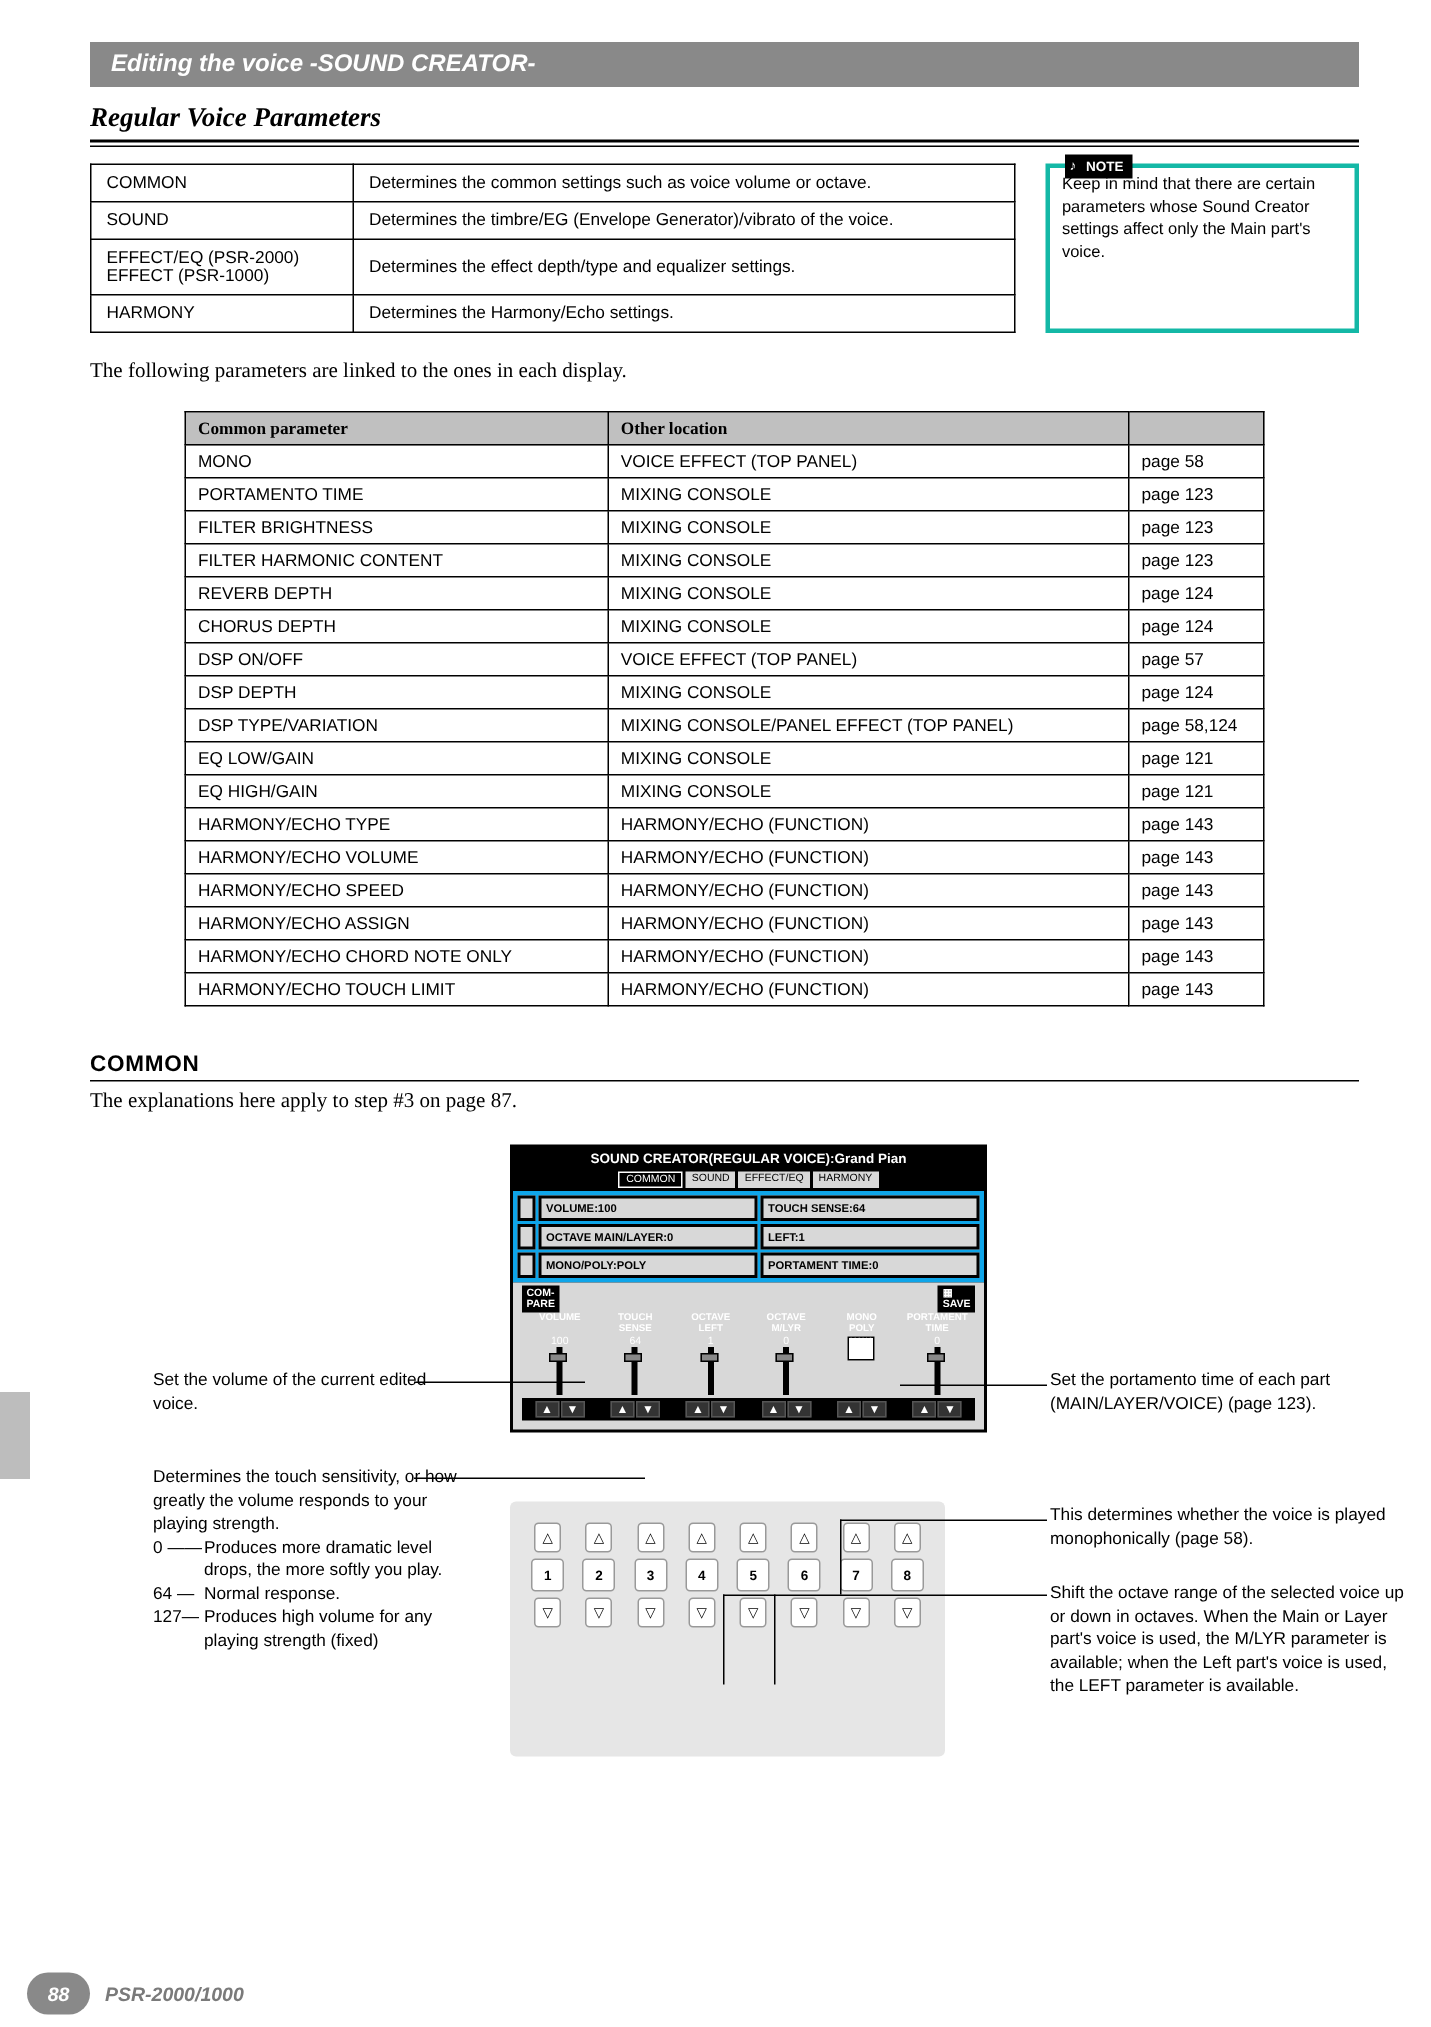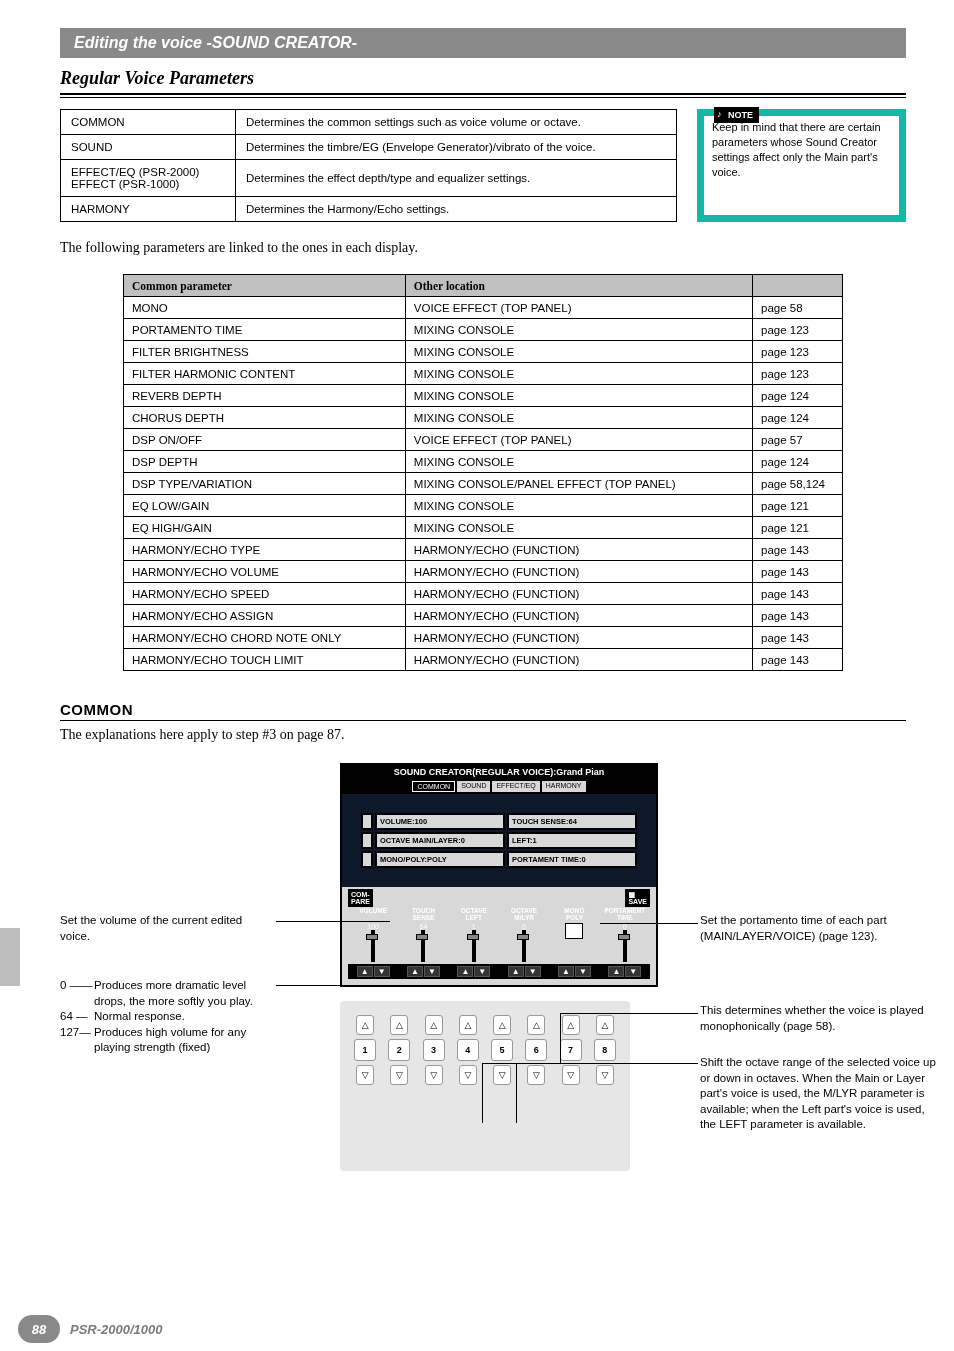--- a/index.html
+++ b/index.html
@@ -8,38 +8,38 @@
   .header-bar { background: #898989; margin: 28px 48px 10px 60px; padding: 6px 14px; }
   .header-bar span { color: #fff; font-style: italic; font-weight: bold; font-size: 16px; }
   .title-wrap { margin: 0 48px 0 60px; border-bottom: 2px solid #000; padding-bottom: 4px; position: relative; }
   .title-wrap::after { content:""; display:block; height:1px; background:#000; position:absolute; left:0; right:0; bottom:-5px; }
   .title { font-family: "Georgia", serif; font-weight: bold; font-style: italic; font-size: 18px; }
   .content { margin: 14px 48px 0 60px; }
   .top-row { display: flex; gap: 20px; }
   .cat-table { border-collapse: collapse; font-size: 11.5px; width: 620px; }
   .cat-table td { border: 1px solid #000; padding: 6px 10px; vertical-align: middle; }
   .cat-table td:first-child { width: 175px; }
-  .note-box { border: 7px solid #14b8a6; padding: 4px 8px 8px 8px; font-size: 11px; width: 210px; position: relative; line-height: 1.35; }
+  .note-box { border: 3px solid #14b8a6; padding: 4px 8px 8px 8px; font-size: 11px; width: 210px; position: relative; line-height: 1.35; }
   .note-label { position: absolute; top: -9px; left: 10px; background: #000; color: #fff; font-size: 9px; font-weight: bold; padding: 2px 6px 2px 14px; }
   .note-label::before { content: "♪"; position: absolute; left: 3px; top: 1px; font-size: 9px; }
   .linked-text { font-family: Georgia, serif; font-size: 14px; margin-top: 18px; }
   .linked-table { border-collapse: collapse; font-size: 11.5px; margin: 18px auto 0 auto; width: 720px; }
   .linked-table th, .linked-table td { border: 1px solid #000; padding: 4.5px 8px; text-align: left; }
   .linked-table th { background: #c0c0c0; font-weight: bold; font-family: Liberation Serif, serif; }
   .linked-table td.pg { width: 90px; }
   .section-head { font-weight: bold; font-size: 15px; letter-spacing: 0.5px; margin-top: 30px; border-bottom: 1px solid #000; padding-bottom: 2px; }
   .section-intro { font-family: Georgia, serif; font-size: 14px; margin-top: 6px; }
 
   .figure-area { position: relative; margin-top: 20px; height: 530px; }
   .screen { position: absolute; left: 280px; top: 0; width: 318px; background: #000; padding: 2px; font-size: 8px; color: #fff; }
   .screen-title { text-align: center; background: #000; color: #fff; font-weight: bold; font-size: 9px; padding: 2px 0; }
   .screen-tabs { display:flex; gap:2px; justify-content:center; padding: 2px 0;}
   .screen-tabs span { background:#d8d8d8; color:#000; font-size:7px; padding:1px 4px; }
   .screen-tabs span.active { background:#000; color:#fff; border:1px solid #fff; }
-  .screen-body { background: #0f172a; color:#000; padding: 18px; }
+  .screen-body { background: #0ea5e9; color:#000; padding: 2px; }
   .sb-row { display:flex; }
   .sb-cell { border:2px solid #000; flex:1; margin:1px; padding:2px 3px; font-size:7.5px; font-weight:bold; background:#d8d8d8; line-height:1.2; min-height:14px;}
   .sb-left-stub { width:12px; border:2px solid #000; margin:1px; background:#d8d8d8;}
   .screen-sliders { background:#d8d8d8; padding: 20px 6px 6px 6px; position: relative; }
   .compare-badge { position:absolute; left:6px; top:2px; background:#000; color:#fff; font-size:7px; padding:2px 3px; font-weight:bold; line-height:1;}
   .save-badge { position:absolute; right:6px; top:2px; background:#000; color:#fff; font-size:7px; padding:2px 3px; font-weight:bold; line-height:1;}
   .slider-labels { display:flex; font-size:6.5px; font-weight:bold; text-align:center;}
   .slider-labels span { flex:1; }
   .slider-row { display:flex; }
   .slider { flex:1; display:flex; flex-direction:column; align-items:center; padding:2px 0;}
@@ -52,21 +52,21 @@
   .updown-row .ud span { background:#333; color:#fff; font-size:8px; padding:0 3px; border:1px solid #555;}
 
   .phys-panel { position:absolute; left:280px; top:238px; width:290px; height:170px; background:#e6e6e6; border-radius:4px; }
   .btn-row { display:flex; justify-content:space-around; padding: 14px 8px 0 8px;}
   .phys-btn { width:26px; display:flex; flex-direction:column; align-items:center; gap:4px;}
   .pb-top { width:18px; height:20px; background:#fff; border:1px solid #999; border-radius:3px; display:flex; align-items:center; justify-content:center; font-size:9px;}
   .pb-mid { width:22px; height:22px; background:#fff; border:1px solid #999; border-radius:3px; display:flex; align-items:center; justify-content:center; font-size:9px; font-weight:bold;}
   .pb-bot { width:18px; height:20px; background:#fff; border:1px solid #999; border-radius:3px; display:flex; align-items:center; justify-content:center; font-size:9px;}
 
   .callout { position:absolute; font-size:11.5px; line-height:1.35; }
-  .callout.left { width: 210px; }
+  .callout.left { width: 210px; margin-left: 42px; }
   .callout.right { width: 240px; left: 640px; }
   .callout-line { position:absolute; background:#000; height:1px; }
   .list-item { display:flex; }
   .list-item .num { width: 34px; flex-shrink:0; }
 
   .footer { position: relative; margin-top: 10px; height: 40px; }
   .page-num { position:absolute; left:18px; bottom:0; width:42px; height:28px; background:#898989; color:#fff; border-radius:14px; display:flex; align-items:center; justify-content:center; font-weight:bold; font-size:13px; font-style: italic;}
   .model { position:absolute; left:70px; bottom:6px; font-size:13px; font-style:italic; font-weight:bold; color:#7a7a7a;}
   .side-tab { position:absolute; left:0; top:900px; width:20px; height:58px; background:#bdbdbd;}
 </style>
@@ -376,20 +376,21 @@
       <div class="callout-line" style="left:500px; top:250px; width:138px;"></div>
       <div class="callout-line" style="left:500px; top:250px; width:1px; height:50px;"></div>
       <div class="callout-line" style="left:422px; top:300px; width:216px;"></div>
       <div class="callout-line" style="left:422px; top:300px; width:1px; height:60px;"></div>
       <div class="callout-line" style="left:456px; top:300px; width:1px; height:60px;"></div>
 
       <div class="callout left" style="left:0; top:150px;">
         <span>Set the volume of the current edited voice.</span>
       </div>
       <div class="callout left" style="left:0; top:215px;">
+        <div>Determines the touch sensitivity, or how greatly the volume responds to your playing strength.</div>
         <div id="touch-list">
             <div class="list-item">
               <div class="num">0 ——</div>
               <div>Produces more dramatic level drops, the more softly you play.</div>
             </div>
             <div class="list-item">
               <div class="num">64 —</div>
               <div>Normal response.</div>
             </div>
             <div class="list-item">

